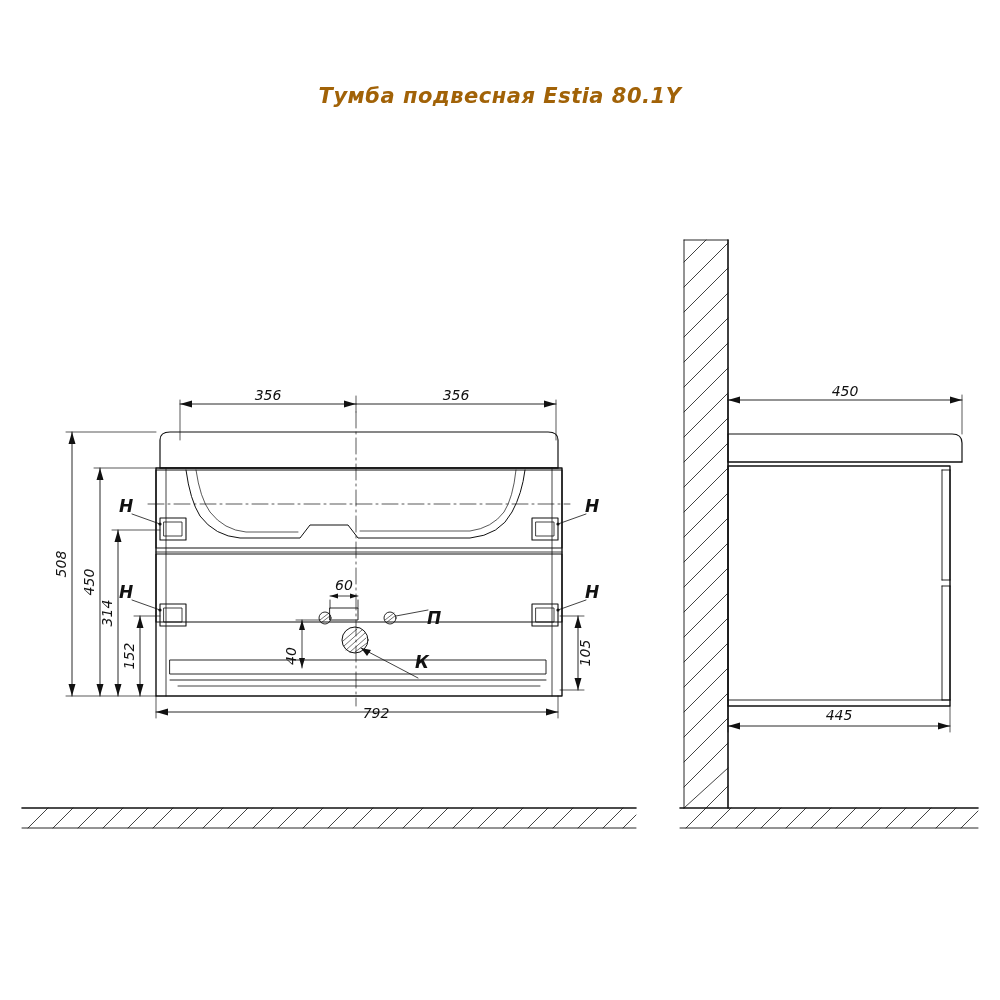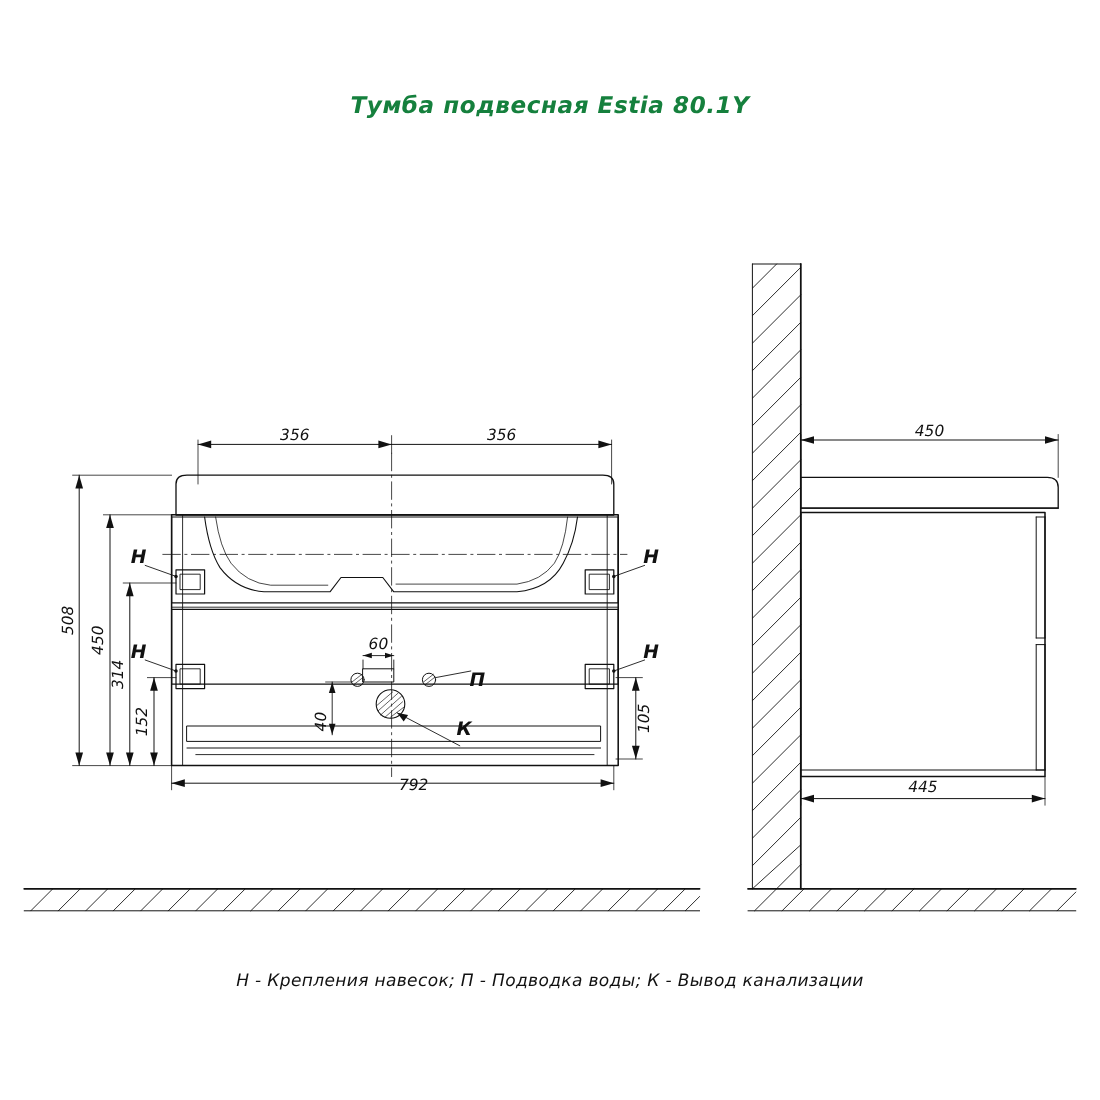--- a/index.html
+++ b/index.html
@@ -23,21 +23,21 @@
     position: absolute;
     top: 84px;
     left: 0;
     width: 1000px;
     text-align: center;
     font-family: "DejaVu Sans", sans-serif;
     font-style: italic;
     font-weight: bold;
     font-size: 21px;
     letter-spacing: 0.5px;
-    color: #15803d;
+    color: #a16207;
     white-space: nowrap;
   }
   .legend {
     position: absolute;
     top: 882px;
     left: 0;
     width: 1000px;
     text-align: center;
     font-family: "DejaVu Sans", sans-serif;
     font-style: italic;
@@ -380,15 +380,14 @@
     <text class="dim" x="839" y="720" text-anchor="middle">445</text>
 
     <text class="marker" x="126" y="512" text-anchor="middle">Н</text>
     <text class="marker" x="592" y="512" text-anchor="middle">Н</text>
     <text class="marker" x="126" y="598" text-anchor="middle">Н</text>
     <text class="marker" x="592" y="598" text-anchor="middle">Н</text>
     <text class="marker" x="434" y="624" text-anchor="middle">П</text>
     <text class="marker" x="422" y="668" text-anchor="middle">К</text>
   </svg>
 
-  <div class="legend">Н - Крепления навесок;  П - Подводка воды;  К - Вывод канализации</div>
 
 </div>
 
 </body></html>

